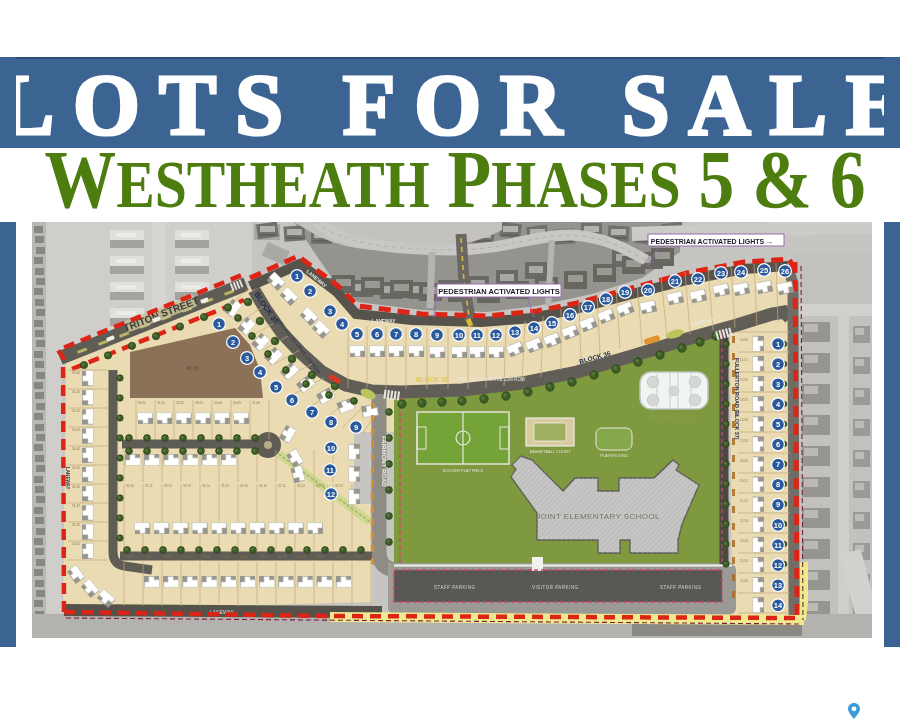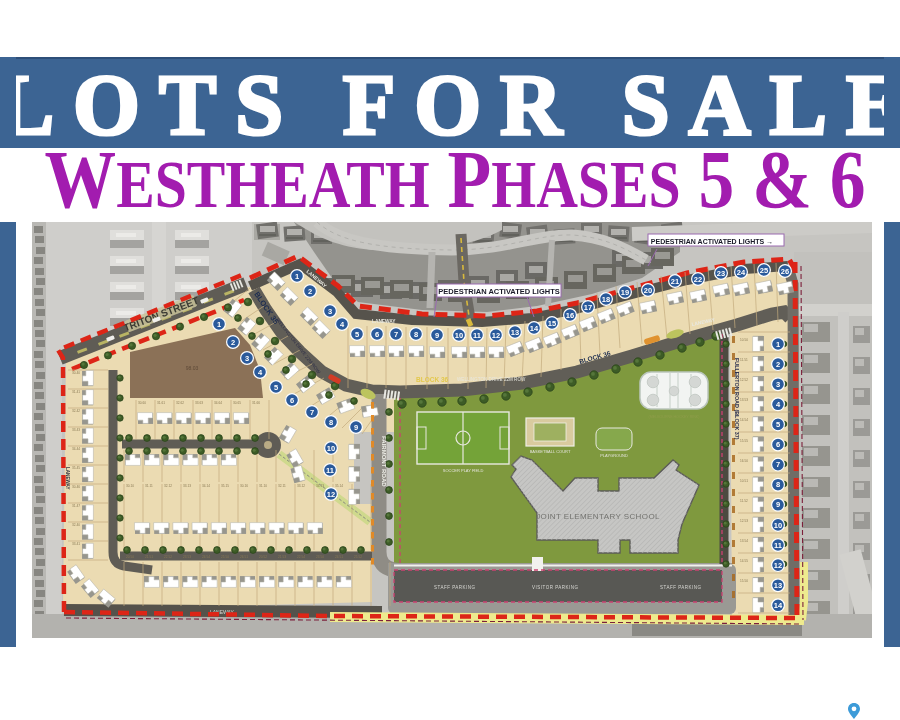--- a/index.html
+++ b/index.html
@@ -1,20 +1,20 @@
 <!DOCTYPE html>
 <html><head>
 <meta charset="utf-8">
 <style>
 html,body{margin:0;padding:0;width:900px;height:720px;background:#ffffff;overflow:hidden;font-family:"Liberation Sans",sans-serif;}
 .page{position:relative;width:900px;height:720px;}
 .banner{position:absolute;left:0;top:57px;width:900px;height:91px;background:#3c6493;border-top:2px solid #2e4f79;box-sizing:border-box;}
 .banner span{position:absolute;left:50%;top:46px;transform:translate(-50%,-50%);font-family:"Liberation Serif",serif;font-weight:bold;font-size:86px;color:#fff;letter-spacing:19px;padding-left:19px;-webkit-text-stroke:3.2px #ffffff;white-space:nowrap;}
 .sidebar{position:absolute;top:57px;width:16px;height:590px;background:#3c6493;}
-.headline{position:absolute;left:0;top:148px;width:900px;height:74px;background:#fff;font-family:"Liberation Serif",serif;font-weight:bold;color:#a21caf;white-space:nowrap;}
+.headline{position:absolute;left:0;top:148px;width:900px;height:74px;background:#fff;font-family:"Liberation Serif",serif;font-weight:bold;color:#4d7c0f;white-space:nowrap;}
 .headline .inner{display:inline-block;position:absolute;left:455px;top:-4px;transform:translateX(-50%) scaleX(0.862);transform-origin:center;font-size:83px;line-height:70px;}
 .headline .big{font-size:83px;}
 .headline .sm{font-size:67px;}
 </style>
 </head>
 <body>
 <div class="page">
 
 <div class="banner">
       <span>LOTS FOR SALE</span>

